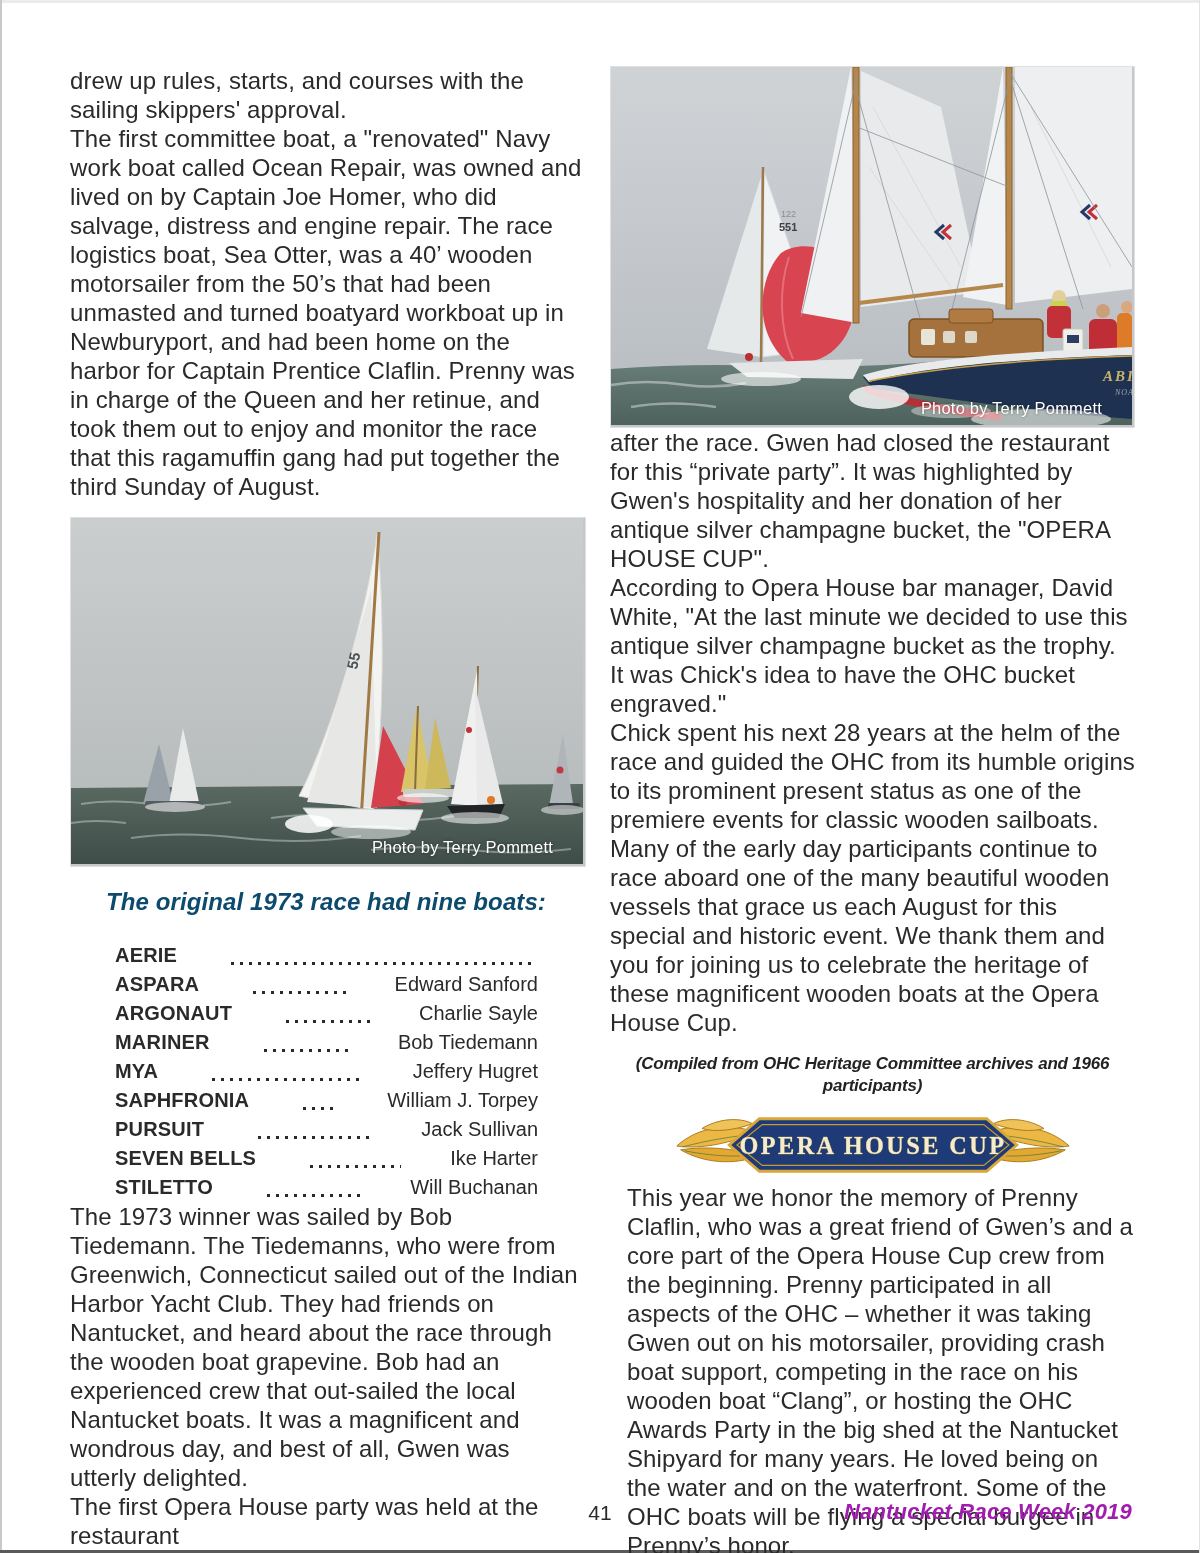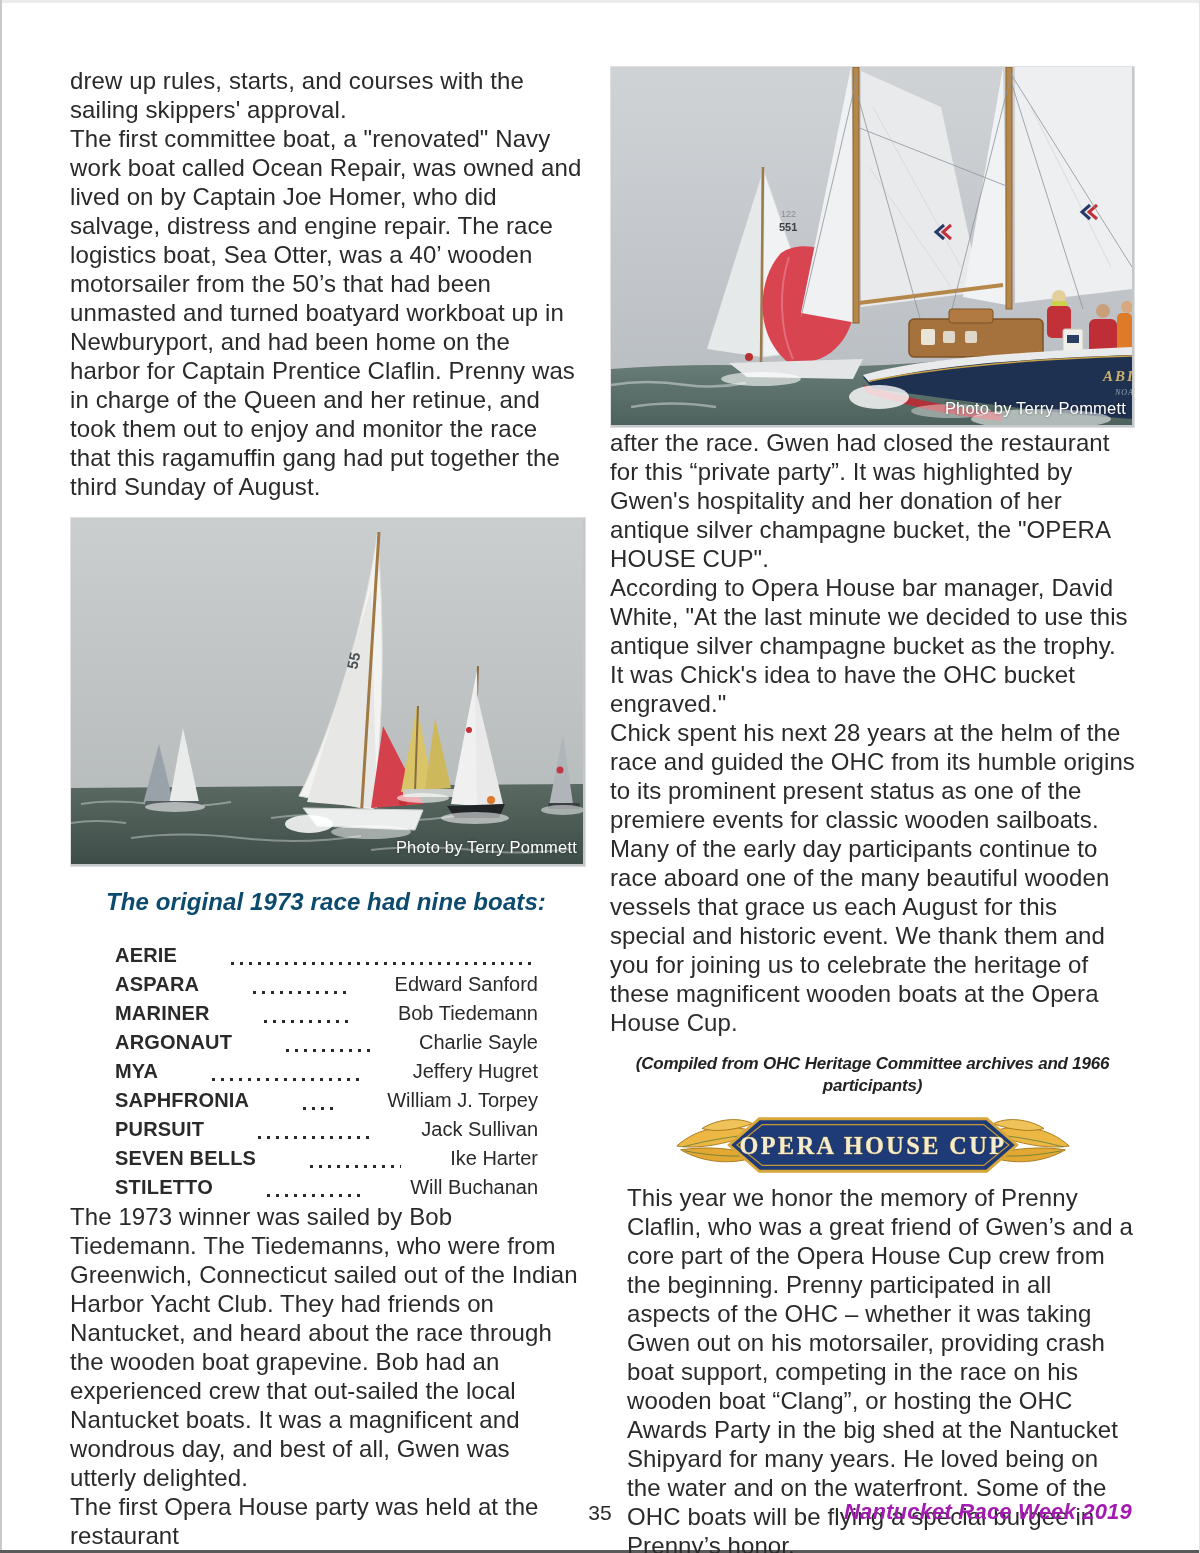--- a/index.html
+++ b/index.html
@@ -17,21 +17,21 @@
   .col-left{left:70px;width:512px;}
   .col-right{left:610px;width:525px;}
 
   p.body{margin:0;font-size:24px;line-height:29px;letter-spacing:.1px;}
   .mt28{margin-top:28px;}
   .block{display:block;}
 
   .photo{position:relative;border:1px solid #e0e0e0;background:#c4c8cb;}
   .photo svg{display:block;}
   .photo-caption{
-    position:absolute;right:8px;bottom:9px;color:#ffffff;font-size:16.5px;
+    position:absolute;right:32px;bottom:9px;color:#ffffff;font-size:16.5px;
     text-shadow:0 0 3px rgba(0,0,0,.45);letter-spacing:.2px;
   }
   .photo-left{margin-top:16px;width:514px;height:348px;}
   .photo-right{width:523px;height:360px;}
 
   .red-heading{
     margin:20px 0 0 0;text-align:center;font-size:24px;line-height:30px;
     font-style:italic;font-weight:bold;color:#0c4a6e;letter-spacing:.1px;
   }
 
@@ -143,29 +143,29 @@
           <span class="dots"></span>
         </div>
 
         <div class="boat-row">
           <span class="boat-name">ASPARA</span>
           <span class="dots"></span>
           <span class="skipper">Edward Sanford</span>
         </div>
 
         <div class="boat-row">
+          <span class="boat-name">ARGONAUT</span>
+          <span class="dots"></span>
+          <span class="skipper">Charlie Sayle</span>
+        </div>
+
+        <div class="boat-row">
           <span class="boat-name">MARINER</span>
           <span class="dots"></span>
           <span class="skipper">Bob Tiedemann</span>
-        </div>
-
-        <div class="boat-row">
-          <span class="boat-name">ARGONAUT</span>
-          <span class="dots"></span>
-          <span class="skipper">Charlie Sayle</span>
         </div>
 
         <div class="boat-row">
           <span class="boat-name">MYA</span>
           <span class="dots"></span>
           <span class="skipper">Jeffery Hugret</span>
         </div>
 
         <div class="boat-row">
           <span class="boat-name">SAPHFRONIA</span>
@@ -312,15 +312,15 @@
         </g>
         <polygon points="62,35 93,8 327,8 358,35 327,62 93,62" fill="#1e3b78" stroke="#d9a63a" stroke-width="3"></polygon>
         <polygon points="70,35 96,14 324,14 350,35 324,56 96,56" fill="none" stroke="#c89a34" stroke-width="1.2"></polygon>
         <text x="210" y="44" text-anchor="middle" font-family="Liberation Serif, serif" font-weight="bold" font-size="25" letter-spacing="2.5" fill="#f5ebcd" stroke="#caa23c" stroke-width="0.5" style="paint-order:stroke fill;">OPERA HOUSE CUP</text>
       </svg>
     </div>
 
     <p class="body honor">This year we honor the memory of Prenny Claflin, who was a great friend of Gwen’s and a core part of the Opera House Cup crew from the beginning. Prenny participated in all aspects of the OHC – whether it was taking Gwen out on his motorsailer, providing crash boat support, competing in the race on his wooden boat “Clang”, or hosting the OHC Awards Party in the big shed at the Nantucket Shipyard for many years. He loved being on the water and on the waterfront. Some of the OHC boats will be flying a special burgee in Prenny’s honor.</p>
   </div>
 
-  <div class="footer-num">35</div>
+  <div class="footer-num">41</div>
   <div class="footer-pub">Nantucket Race Week 2019</div>
 </div>
 
 </body></html>

